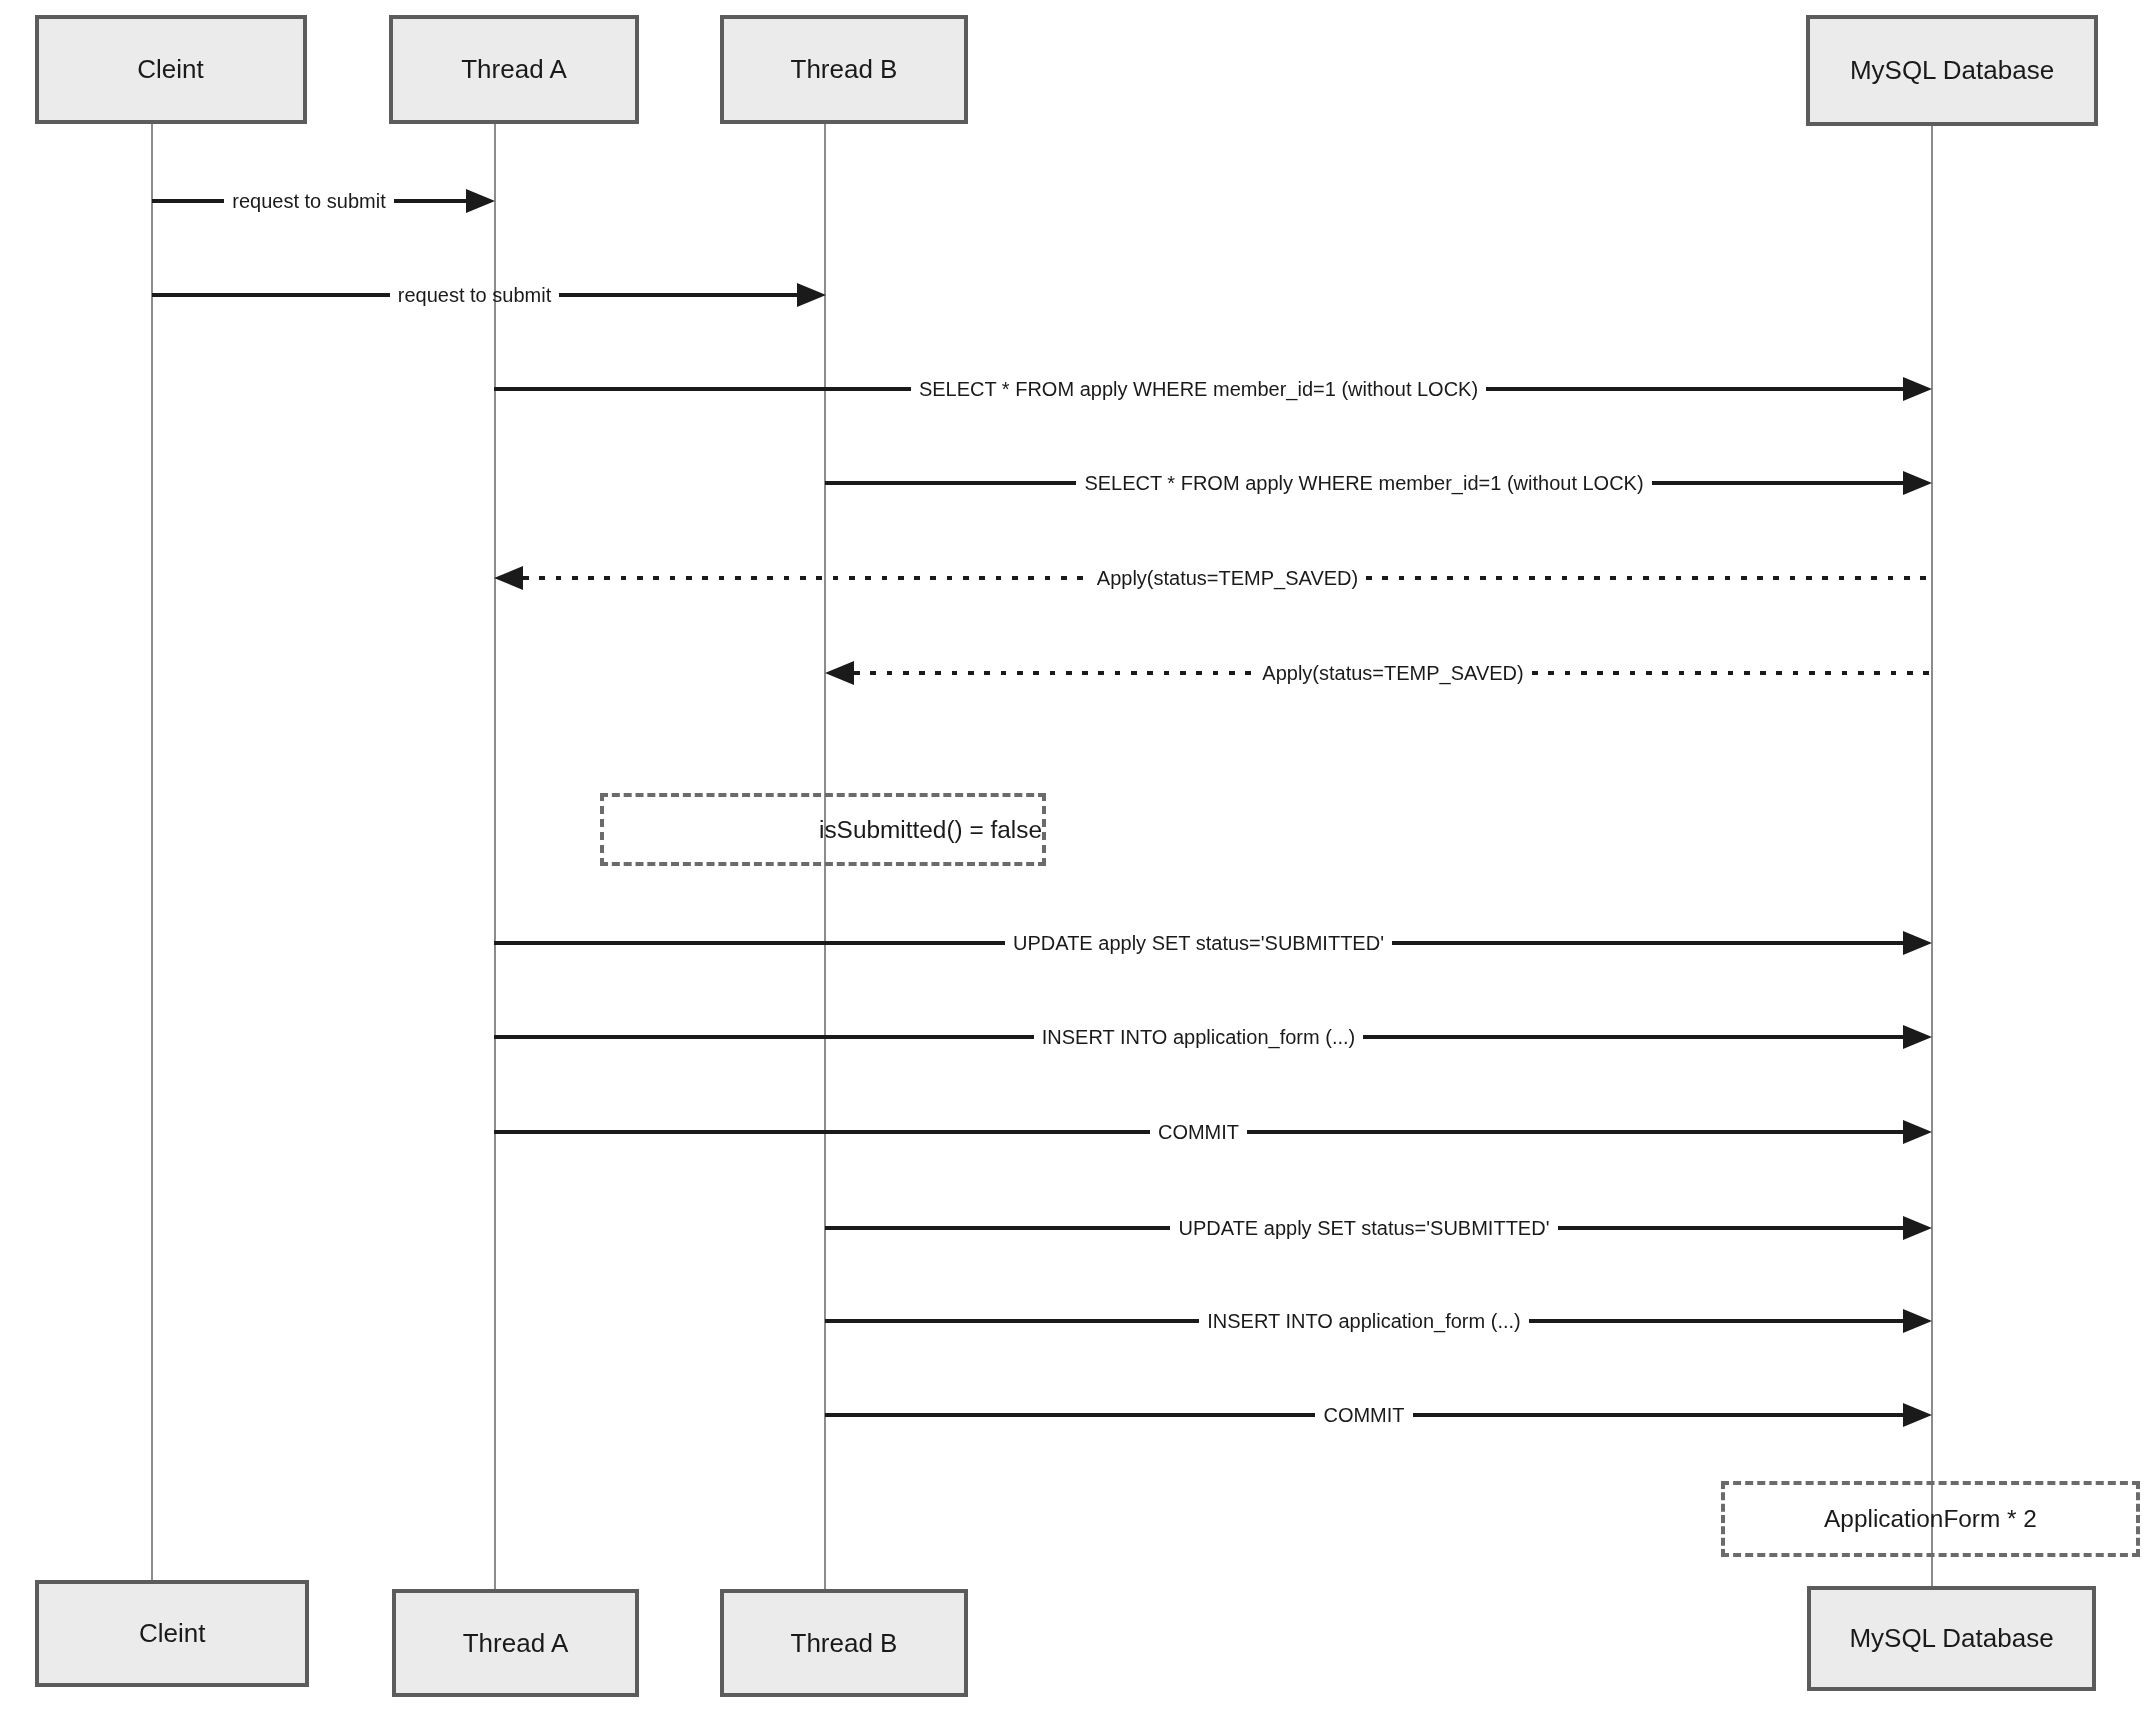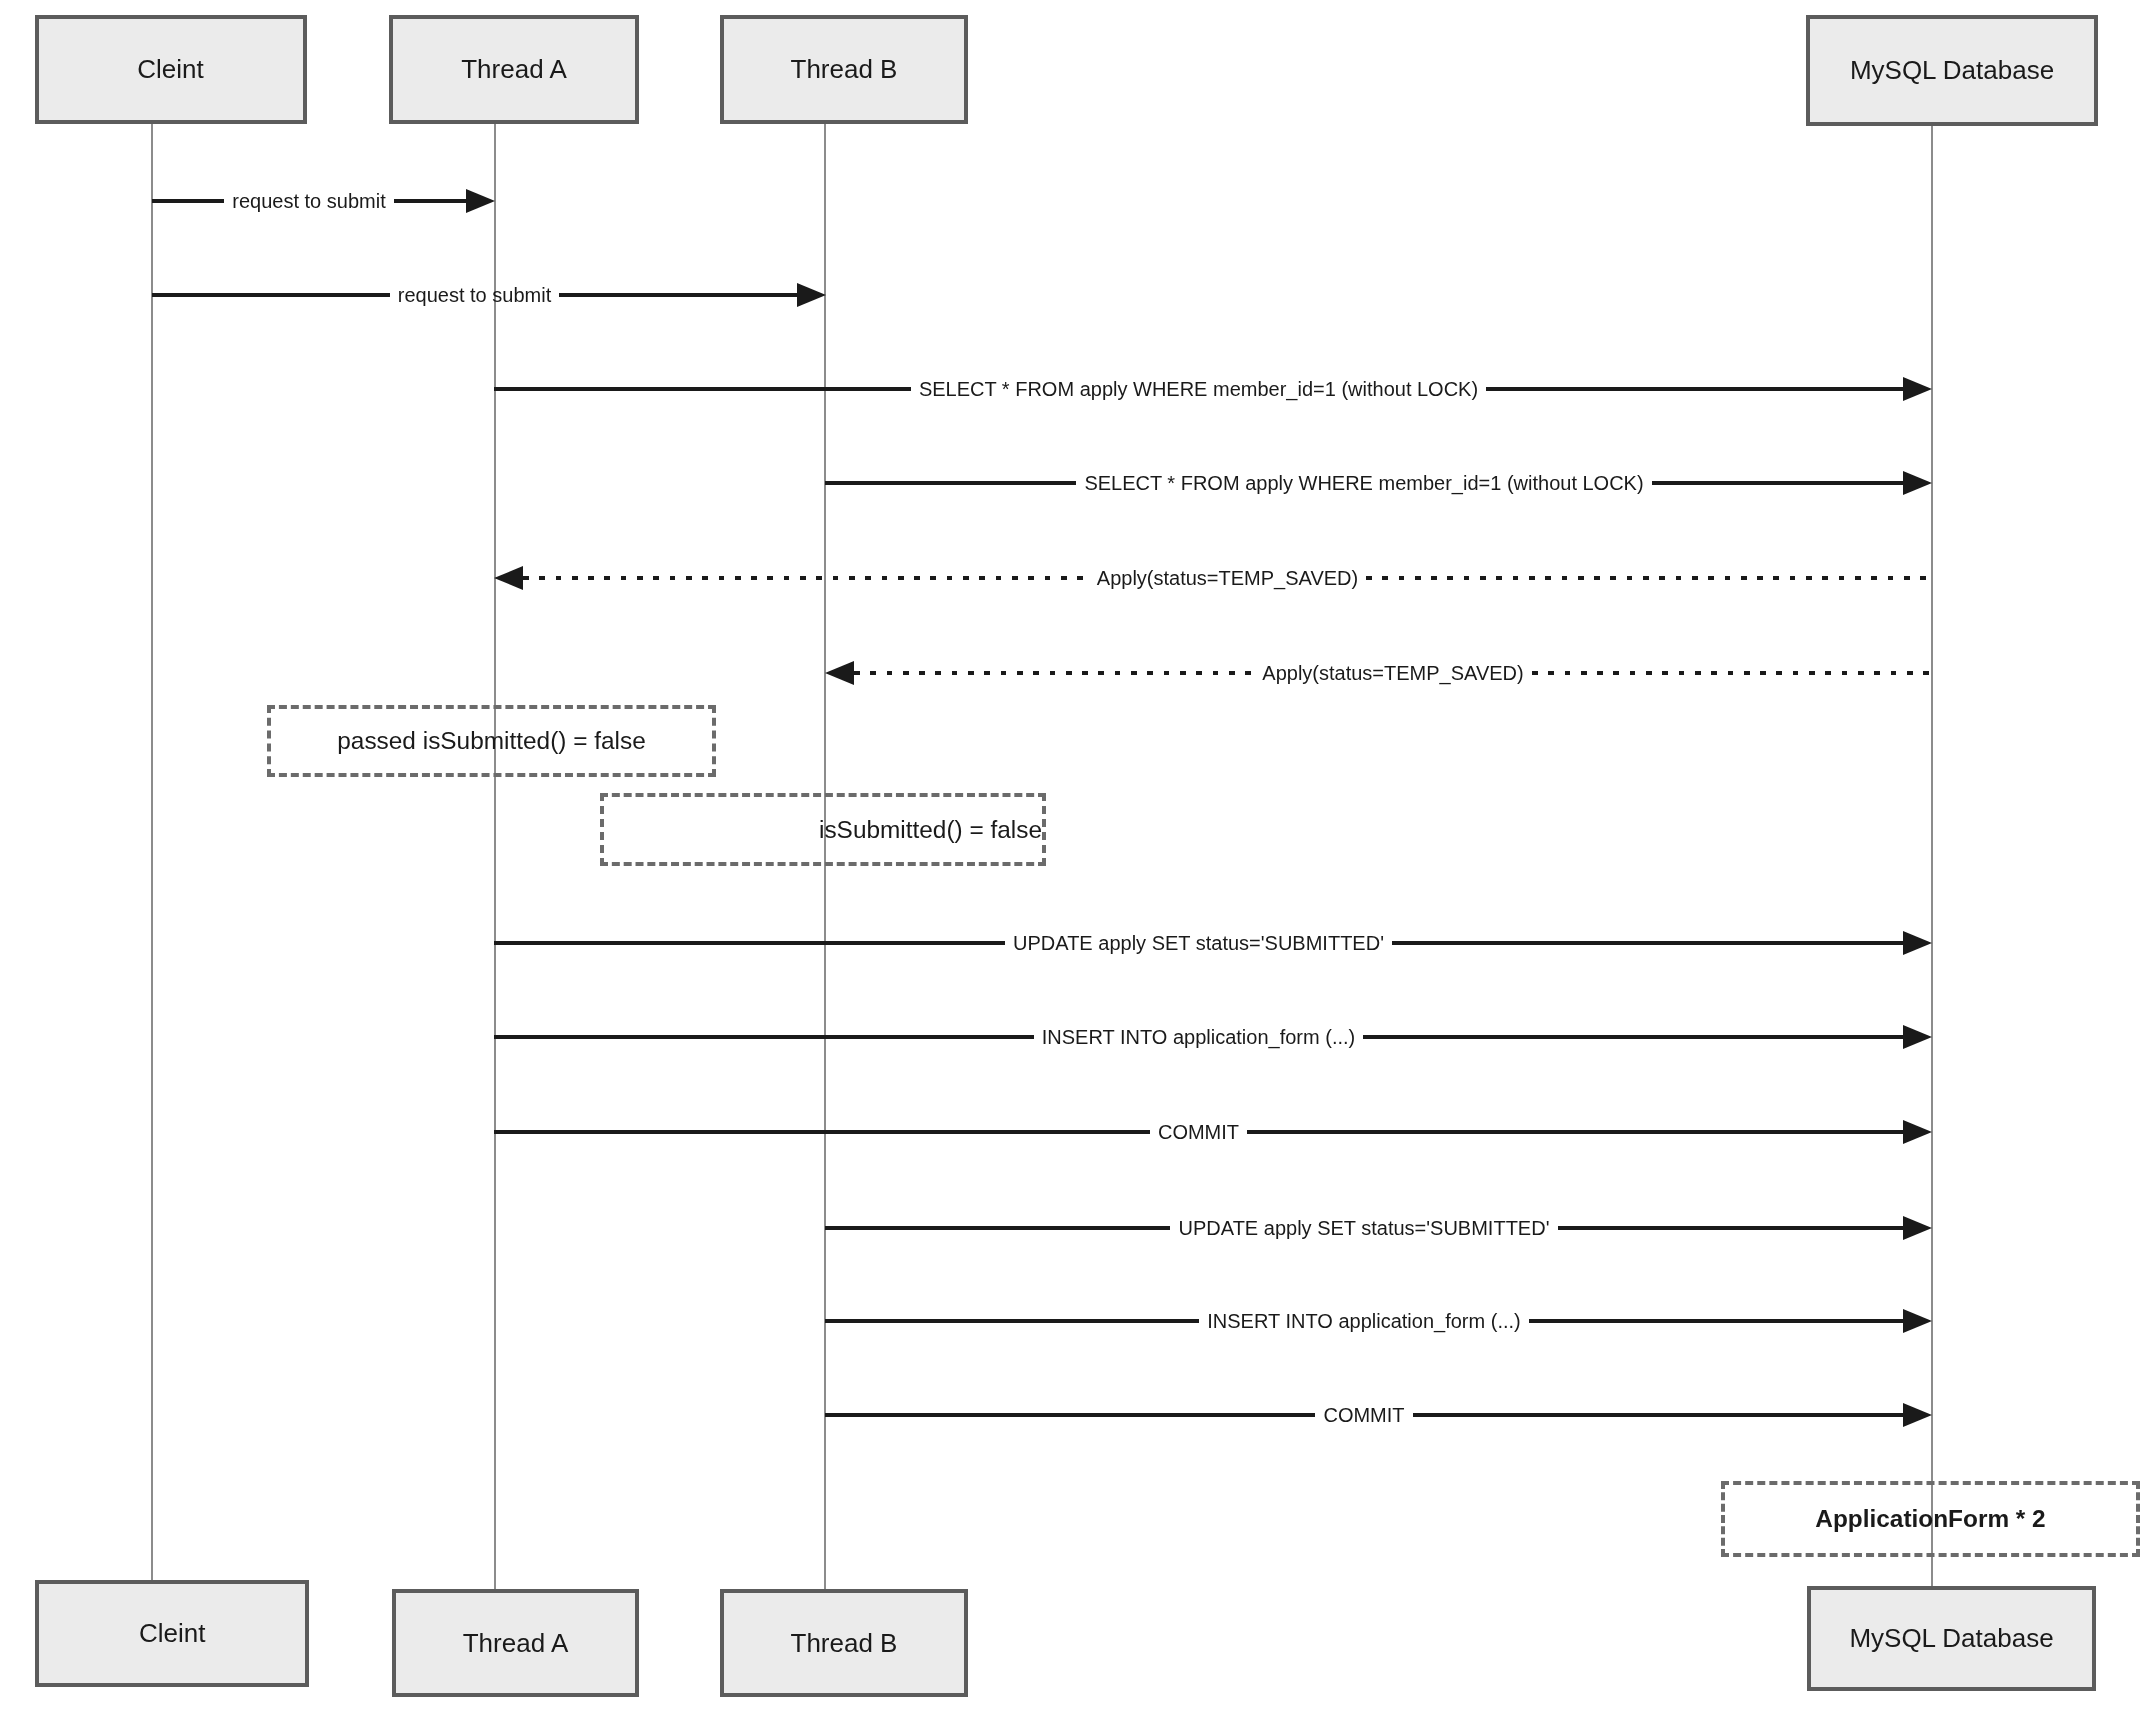--- a/index.html
+++ b/index.html
@@ -154,27 +154,24 @@
     <div class="ah r"></div>
   </div>
 
   <div class="msg" style="left:825px;top:1397px;width:1107px;">
     <div class="seg"></div>
     <span class="lbl">COMMIT</span>
     <div class="seg"></div>
     <div class="ah r"></div>
   </div>
 
-  <div class="note" style="left:267px;top:705px;width:449px;height:72px;">
-    <span>passed isSubmitted() = false</span>
-  </div>
   <div class="note" style="left:600px;top:793px;width:446px;height:73px;justify-content:flex-end;">
     <span>isSubmitted() = false</span>
   </div>
-  <div class="note" style="left:1721px;top:1481px;width:419px;height:76px;font-weight:bold;">
+  <div class="note" style="left:1721px;top:1481px;width:419px;height:76px;">
     <span>ApplicationForm * 2</span>
   </div>
 
   <div class="actor" style="left:16.3px;top:1580px;width:274px;height:107px;">
     <span>Cleint</span>
   </div>
   <div class="actor" style="left:373px;top:1589px;width:247px;height:108px;">
     <span>Thread A</span>
   </div>
   <div class="actor" style="left:701px;top:1589px;width:248px;height:108px;">

